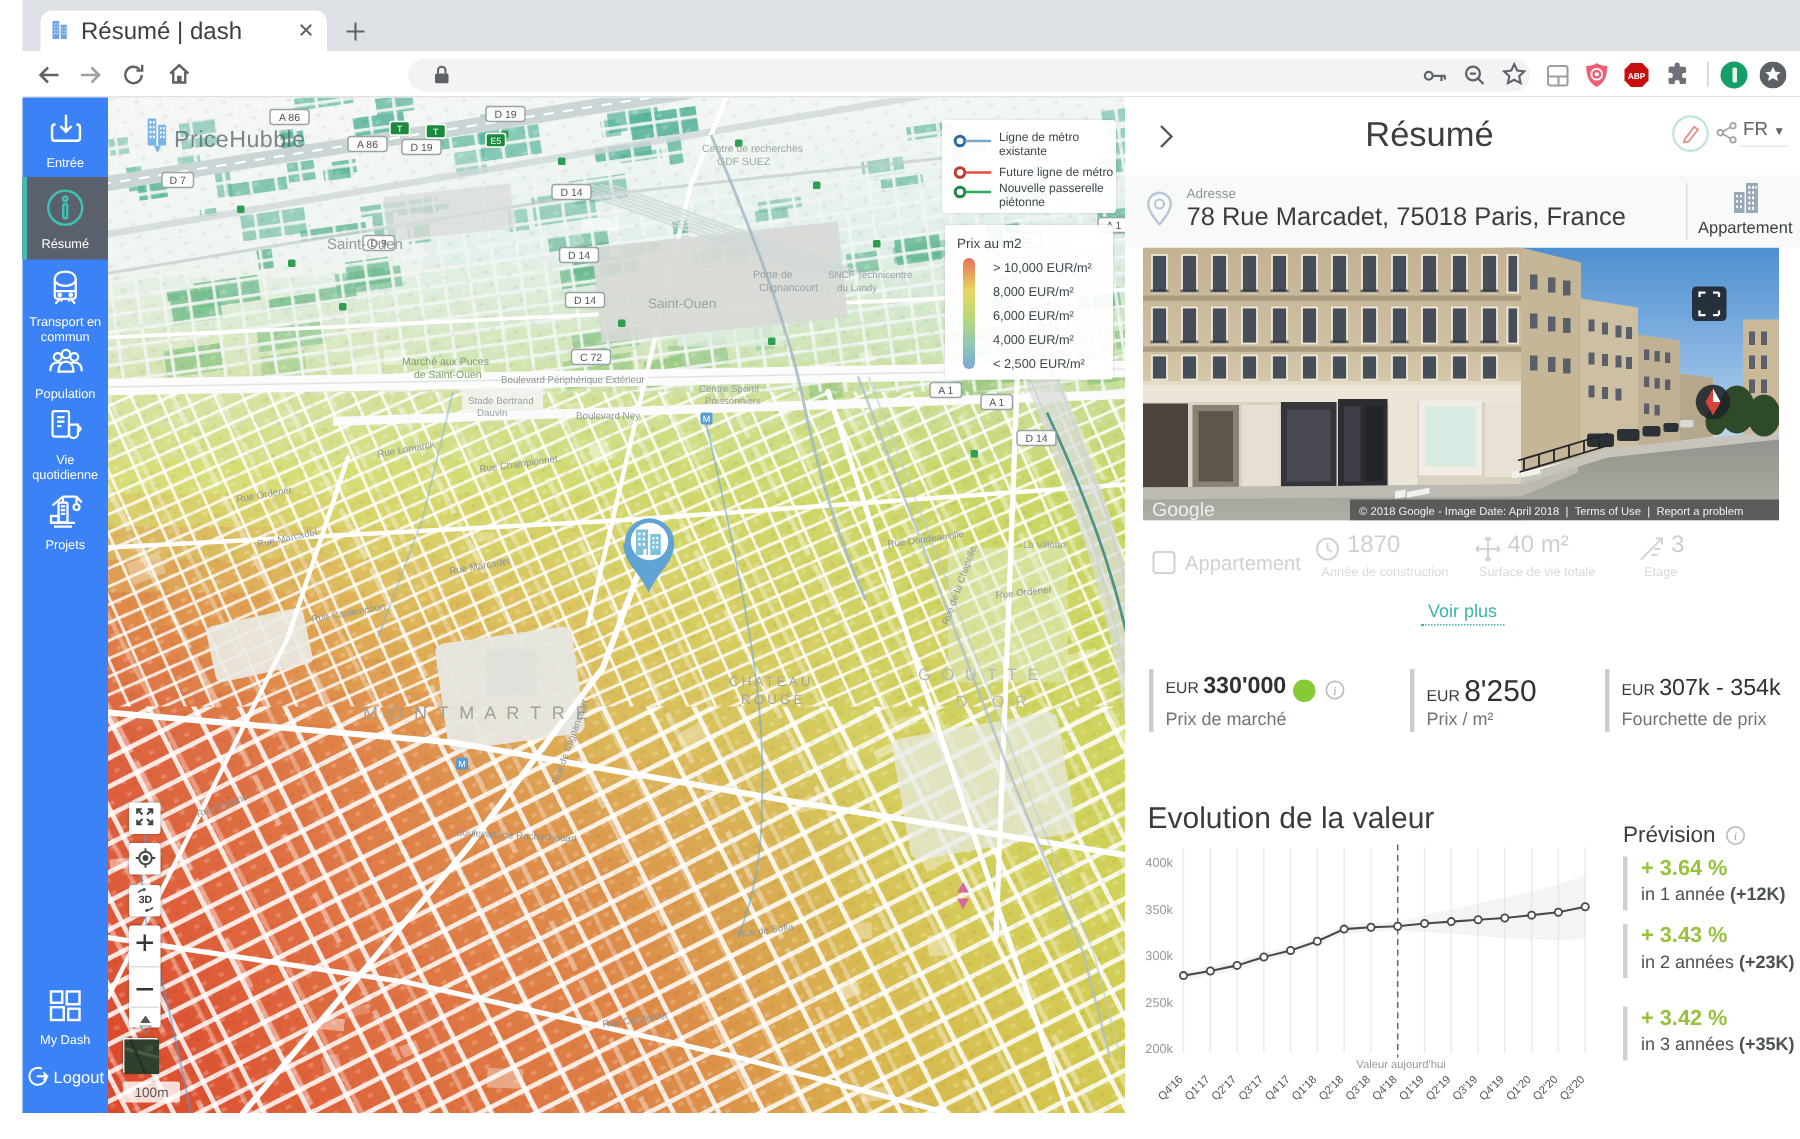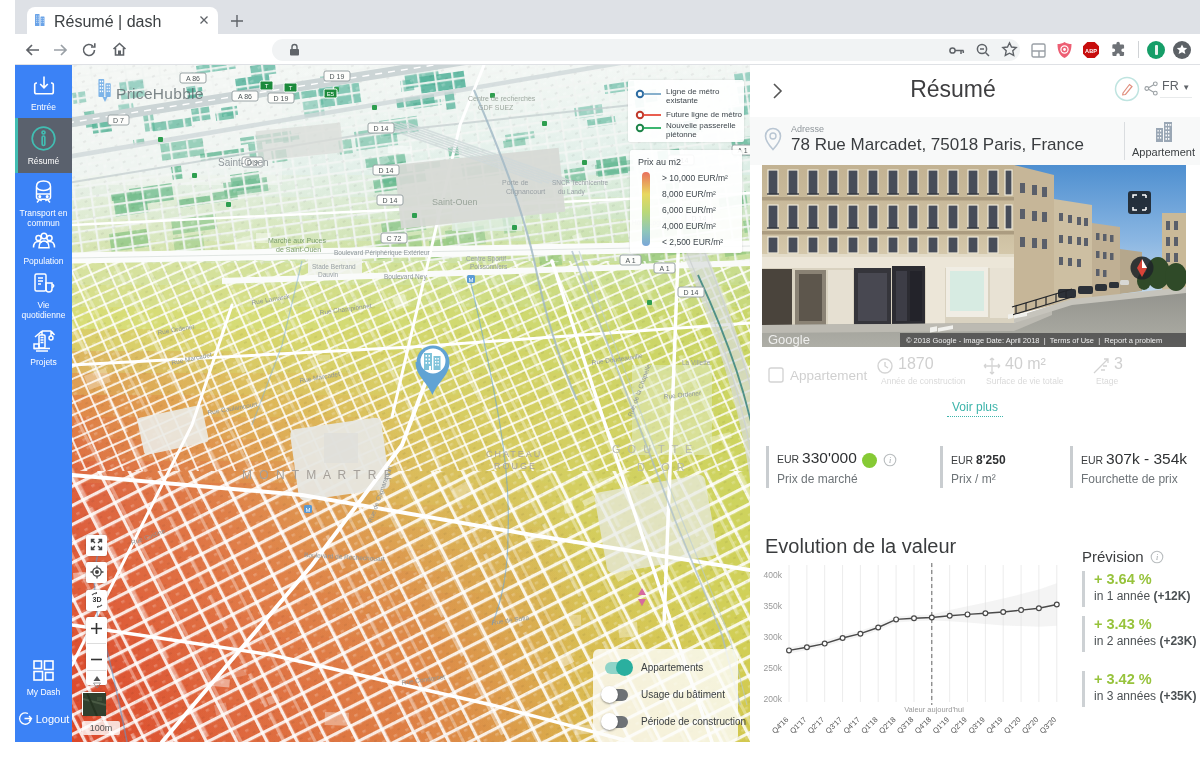--- a/index.html
+++ b/index.html
@@ -25,21 +25,21 @@
 #logo{left:96px;top:78px;font-size:15.5px;color:#5f6a6e;opacity:0.8;letter-spacing:0.3px}
 
 #panel{left:750px;top:65px;width:450px;height:694px;background:#fff}
 #phead{position:absolute;left:0;top:0;width:450px;height:52px;background:#fff}
 #ptitle{position:absolute;left:103px;top:11px;width:200px;text-align:center;font-size:23px;color:#3e3e40}
 #addr{position:absolute;left:0;top:52px;width:450px;height:48px;background:#f8f9f9}
 #photo{position:absolute;left:12px;top:100px;width:424px;height:182px}
 .fade{opacity:0.28}
 .teal{color:#3cb4aa}
 .bar{position:absolute;width:3px;background:#c9cdd0}
-.pricehead{font-size:17px;color:#2f3133;font-weight:normal}
+.pricehead{font-size:17px;color:#2f3133;font-weight:bold}
 .priceeur{font-size:10.5px;color:#3a3d3f;font-weight:normal}
 .pricelab{font-size:12px;color:#6e7478}
 .grn{color:#97c33c;font-weight:bold;font-size:14.5px}
 .prevlab{font-size:12px;color:#4c5154}
 </style></head>
 <body>
 <div id="stage">
 
 <div class="abs" id="tabbar"></div>
 <div class="abs" id="tab"></div>
@@ -851,31 +851,20 @@
         </svg>
 </div>
 <div class="abs" style="left:10px;top:627px;width:23px;height:23px;background:#2e3d2c;border:1px solid #fff;box-shadow:0 0 2px rgba(0,0,0,0.4)">
 <svg width="23" height="23">
           <rect width="23" height="23" fill="#31402e"></rect>
           <path d="M0 6 L23 12" stroke="#4a5a44" stroke-width="2"></path>
           <path d="M4 0 L14 23" stroke="#253321" stroke-width="2"></path>
           <rect x="14" y="4" width="5" height="4" fill="#3e4f38"></rect>
         </svg></div>
 <div class="abs" style="left:10px;top:656px;width:38px;height:14px;background:rgba(255,255,255,0.8);border-radius:2px;font-size:9px;color:#555;text-align:center;line-height:14px">100m</div>
-<div class="abs" style="left:521px;top:584px;width:145px;height:93px;background:rgba(252,252,250,0.82);border-radius:6px">
-<div class="abs" style="left:12px;top:13px;width:23px;height:12px;border-radius:6px;background:#8fd4c8"></div>
-        <div class="abs" style="left:23px;top:10px;width:17px;height:17px;border-radius:50%;background:#2aaf9f"></div>
-<div class="abs" style="left:48px;top:13px;font-size:10px;color:#3c4043;white-space:nowrap">Appartements</div>
-<div class="abs" style="left:12px;top:40px;width:23px;height:12px;border-radius:6px;background:#6e7276"></div>
-        <div class="abs" style="left:8px;top:37px;width:17px;height:17px;border-radius:50%;background:#fff;box-shadow:0 1px 2px rgba(0,0,0,0.4)"></div>
-<div class="abs" style="left:48px;top:40px;font-size:10px;color:#3c4043;white-space:nowrap">Usage du bâtiment</div>
-<div class="abs" style="left:12px;top:67px;width:23px;height:12px;border-radius:6px;background:#6e7276"></div>
-        <div class="abs" style="left:8px;top:64px;width:17px;height:17px;border-radius:50%;background:#fff;box-shadow:0 1px 2px rgba(0,0,0,0.4)"></div>
-<div class="abs" style="left:48px;top:67px;font-size:10px;color:#3c4043;white-space:nowrap">Période de construction</div>
-</div>
 </div>
 
 <div class="abs" id="panel">
 <div id="phead"></div>
 <svg class="abs" style="left:20px;top:16px" width="14" height="20" viewBox="0 0 14 20">
         <path d="M4 3 L11 10 L4 17" stroke="#555" stroke-width="1.6" fill="none"></path>
       </svg>
 <div id="ptitle">Résumé</div>
 <svg class="abs" style="left:364px;top:11px" width="26" height="26" viewBox="0 0 26 26">
         <circle cx="13" cy="13" r="11.5" fill="none" stroke="#bfe4e0" stroke-width="1.5"></circle>
@@ -1106,21 +1095,21 @@
 <div class="abs teal" style="left:197px;top:335px;width:56px;text-align:center;font-size:12px;border-bottom:1.5px dotted #3cb4aa;padding-bottom:2px">Voir plus</div>
 <div class="bar" style="left:16px;top:381px;height:42px"></div>
 <div class="abs" style="left:27px;top:384px"><span class="priceeur">EUR </span><span class="pricehead" style="font-size:15.5px">330'000</span></div>
 <div class="abs" style="left:112px;top:388px;width:15px;height:15px;border-radius:50%;background:#86ca35"></div>
 <svg class="abs" style="left:133px;top:388px" width="14" height="14" viewBox="0 0 14 14">
         <circle cx="7" cy="7" r="5.8" fill="none" stroke="#b9bdbf" stroke-width="1.1"></circle>
         <text x="7" y="10" font-size="8" fill="#9aa0a4" text-anchor="middle" font-family="Liberation Serif" font-style="italic">i</text>
       </svg>
 <div class="abs pricelab" style="left:27px;top:407px">Prix de marché</div>
 <div class="bar" style="left:190px;top:381px;height:42px"></div>
-<div class="abs" style="left:201px;top:385px"><span class="priceeur">EUR </span><span class="pricehead" style="font-weight:bold;font-size:12px">8'250</span></div>
+<div class="abs" style="left:201px;top:385px"><span class="priceeur">EUR </span><span class="pricehead" style="font-weight:normal;font-size:20px">8'250</span></div>
 <div class="abs pricelab" style="left:201px;top:407px">Prix / m²</div>
 <div class="bar" style="left:320px;top:381px;height:42px"></div>
 <div class="abs" style="left:331px;top:385px"><span class="priceeur">EUR </span><span style="font-size:15.5px;color:#2f3133">307k - 354k</span></div>
 <div class="abs pricelab" style="left:331px;top:407px">Fourchette de prix</div>
 <div class="abs" style="left:15px;top:470px;font-size:20px;color:#3a3c3e">Evolution de la valeur</div>
 <div class="abs" style="left:0;top:470px;width:450px;height:289px"><svg width="450" height="289" viewBox="0 0 450 289">
 <line x1="39.0" y1="30" x2="39.0" y2="167" stroke="#ececec" stroke-width="1"></line>
           <line x1="56.9" y1="30" x2="56.9" y2="167" stroke="#ececec" stroke-width="1"></line>
           <line x1="74.7" y1="30" x2="74.7" y2="167" stroke="#ececec" stroke-width="1"></line>
           <line x1="92.6" y1="30" x2="92.6" y2="167" stroke="#ececec" stroke-width="1"></line>

